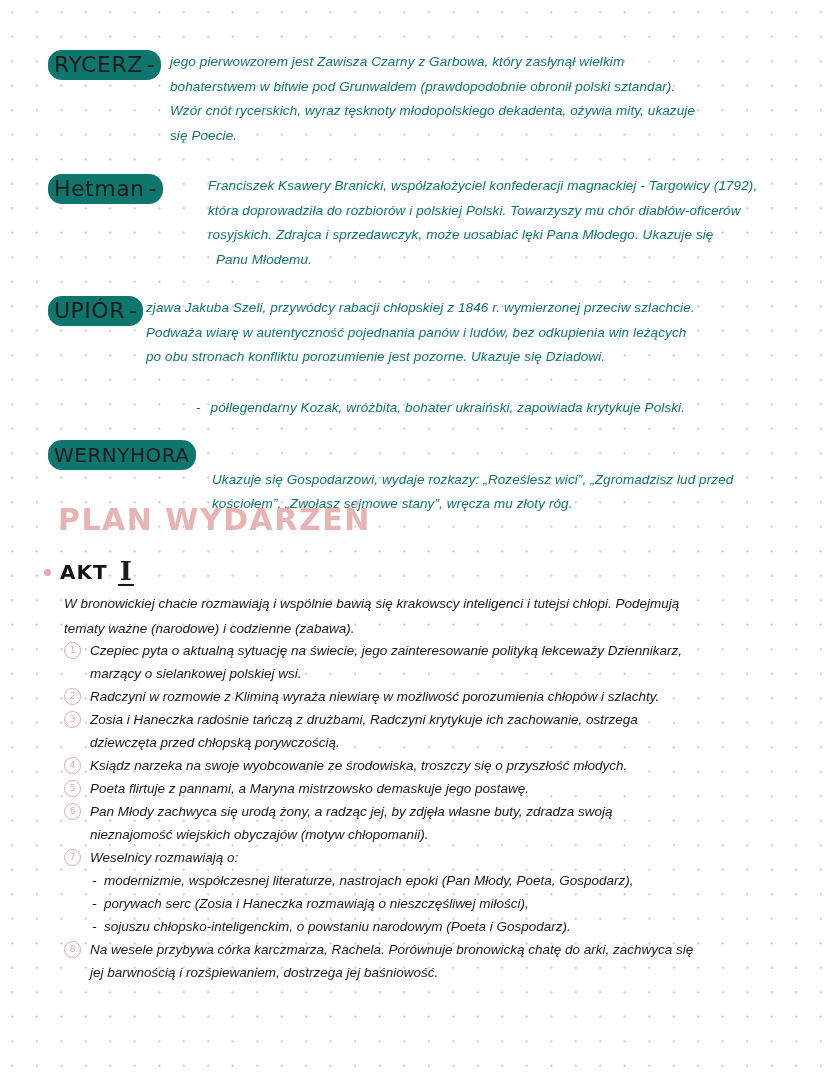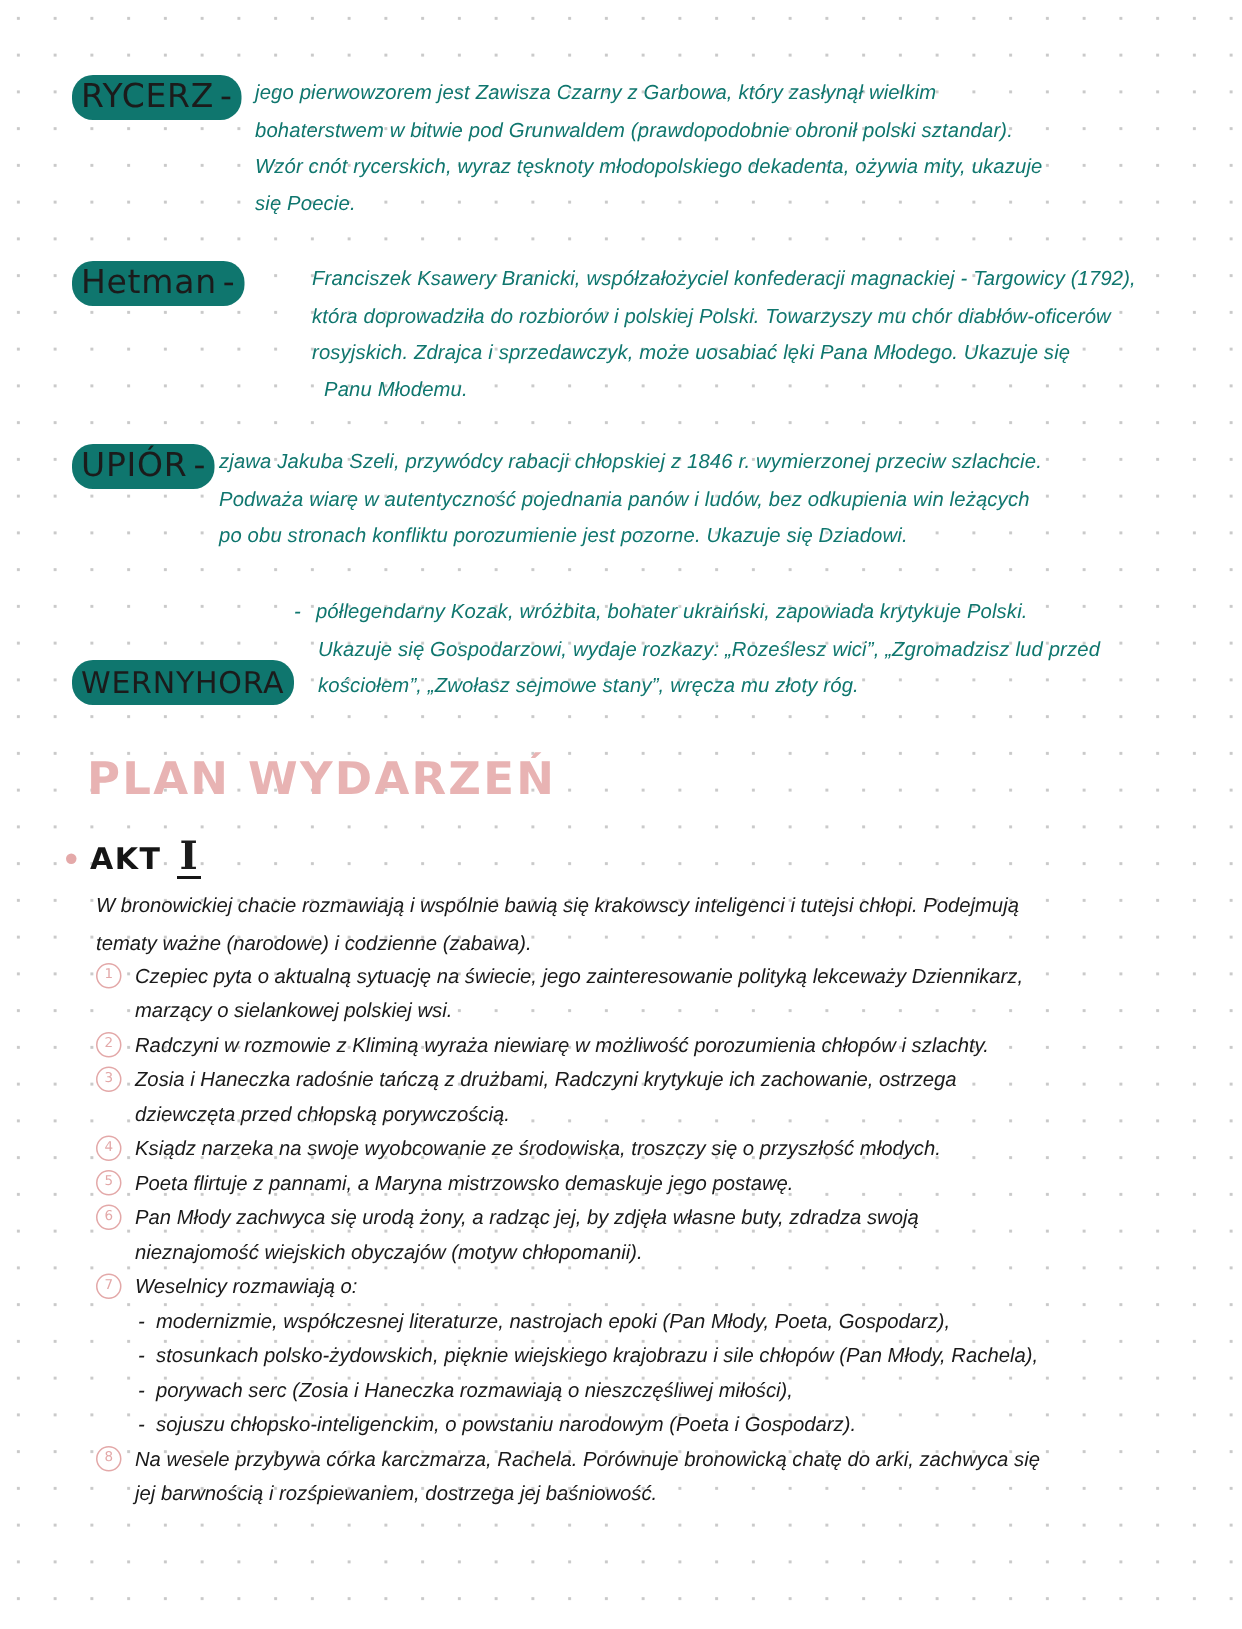--- a/index.html
+++ b/index.html
@@ -189,21 +189,21 @@
       <div>po obu stronach konfliktu porozumienie jest pozorne. Ukazuje się Dziadowi.</div>
     </div>
   </div>
 
   <div class="entry" style="top:396px;height:80px;">
     <div class="term" style="font-size:20px;margin-top:44px;">
       <span>WERNYHORA</span>
     </div>
     <div class="desc" style="left:148px;top:0px;width:624px;">
       <div><span style="margin-right:10px;">-</span><span>półlegendarny Kozak, wróżbita, bohater ukraiński, zapowiada krytykuje Polski.</span></div>
-      <div style="padding-left:16px;">Ukazuje się Gospodarzowi, wydaje rozkazy: „Roześlesz wici”, „Zgromadzisz lud przed</div>
+      <div style="padding-left:16px;margin-top:47px;">Ukazuje się Gospodarzowi, wydaje rozkazy: „Roześlesz wici”, „Zgromadzisz lud przed</div>
       <div style="padding-left:16px;">kościołem”, „Zwołasz sejmowe stany”, wręcza mu złoty róg.</div>
     </div>
   </div>
 
   <div class="section-title">PLAN WYDARZEŃ</div>
 
   <div class="act-head">
     <span class="act-bullet"></span>
     <span class="act-label">AKT</span>
     <span class="act-num">I</span>
@@ -240,21 +240,21 @@
     <div class="event">
       <span class="num">6</span>
       <div>Pan Młody zachwyca się urodą żony, a radząc jej, by zdjęła własne buty, zdradza swoją</div>
       <div>nieznajomość wiejskich obyczajów (motyw chłopomanii).</div>
     </div>
     <div class="event">
       <span class="num">7</span>
       <div>Weselnicy rozmawiają o:</div>
       <ul class="sublist">
         <li><span class="dash">-</span><span>modernizmie, współczesnej literaturze, nastrojach epoki (Pan Młody, Poeta, Gospodarz),</span></li>
-        <li><span class="dash">-</span><span>stosunkach polsko-żydowskich, pięknie wiejskiego krajobrazu i sile chłopów (Pan Młody, Rachela),</span></li>
+        <li><span class="dash">-</span></li>
         <li><span class="dash">-</span><span>porywach serc (Zosia i Haneczka rozmawiają o nieszczęśliwej miłości),</span></li>
         <li><span class="dash">-</span><span>sojuszu chłopsko-inteligenckim, o powstaniu narodowym (Poeta i Gospodarz).</span></li>
       </ul>
     </div>
     <div class="event">
       <span class="num">8</span>
       <div>Na wesele przybywa córka karczmarza, Rachela. Porównuje bronowicką chatę do arki, zachwyca się</div>
       <div>jej barwnością i rozśpiewaniem, dostrzega jej baśniowość.</div>
     </div>
   </div>

